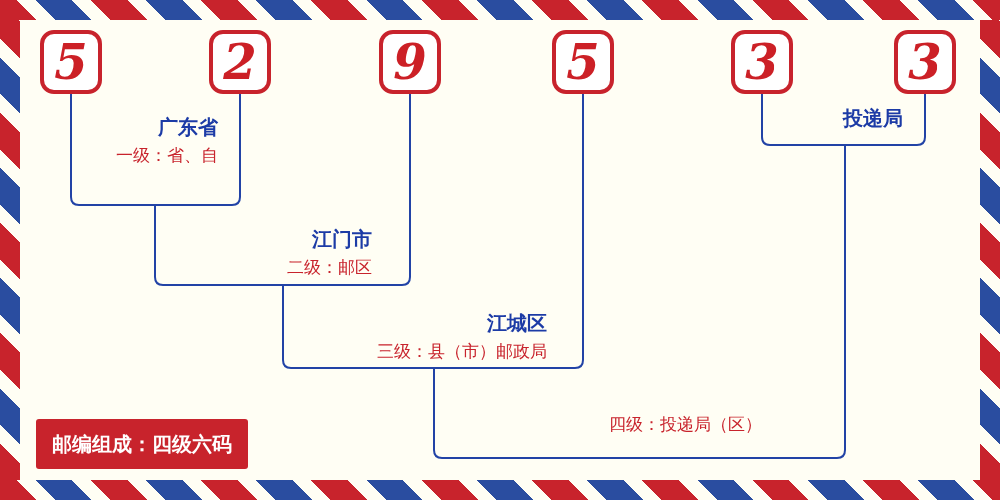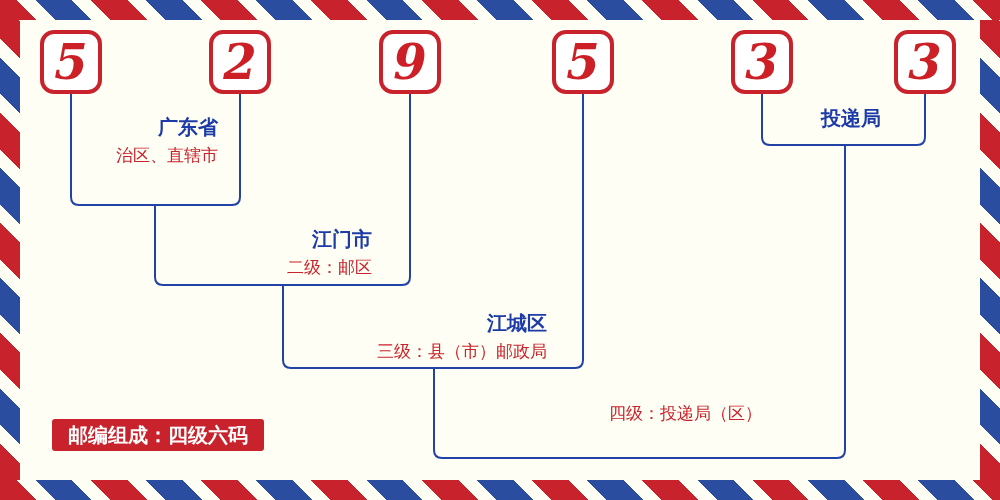--- a/index.html
+++ b/index.html
@@ -49,24 +49,24 @@
   }
 
   
   .label-block{position:absolute;text-align:right;}
   .label-name{color:var(--label-blue);font-weight:bold;font-size:20px;line-height:24px;}
   .label-desc{color:var(--accent-red);font-size:17px;line-height:24px;margin-top:4px;}
   .label-desc .desc-line{display:block;}
 
   
   .badge{
-    position:absolute;left:52px;top:419px;
+    position:absolute;left:36px;top:419px;
     background:var(--accent-red);color:var(--badge-text);
     font-weight:bold;font-size:20px;line-height:24px;
-    padding:4px 16px;border-radius:3px;white-space:nowrap;
+    padding:13px 16px;border-radius:3px;white-space:nowrap;
   }
 </style>
 </head>
 <body>
 
 <div class="canvas">
 
   <div class="frame frame-top"></div>
   <div class="frame frame-bottom"></div>
   <div class="frame frame-left"></div>
@@ -95,43 +95,43 @@
   <div class="digit-box" style="left:731px">
     <span class="digit">3</span>
   </div>
   <div class="digit-box" style="left:894px">
     <span class="digit">3</span>
   </div>
 
   <div class="label-block" style="left:93px;top:115px;width:125px">
     <div class="label-name">广东省</div>
     <div class="label-desc">
-      <span class="desc-line">治区、直辖市</span>
+      <span class="desc-line">一级：省、自</span>
     </div>
   </div>
 
   <div class="label-block" style="left:322px;top:311px;width:225px">
     <div class="label-name">江城区</div>
     <div class="label-desc">
       <span class="desc-line">三级：县（市）邮政局</span>
     </div>
   </div>
 
   <div class="label-block" style="left:192px;top:227px;width:180px">
     <div class="label-name">江门市</div>
     <div class="label-desc">
       <span class="desc-line">二级：邮区</span>
     </div>
   </div>
 
   <div class="label-block" style="left:512px;top:395px;width:250px">
-    <div class="label-desc" style="margin-top:6px">
+    <div class="label-desc" style="margin-top:17px">
       <span class="desc-line">四级：投递局（区）</span>
     </div>
   </div>
 
-  <div class="label-block" style="left:761px;top:106px;width:120px">
+  <div class="label-block" style="left:783px;top:106px;width:120px">
     <div class="label-name">投递局</div>
   </div>
 
   <div class="badge">邮编组成：四级六码</div>
 
 </div>
 
 </body></html>

